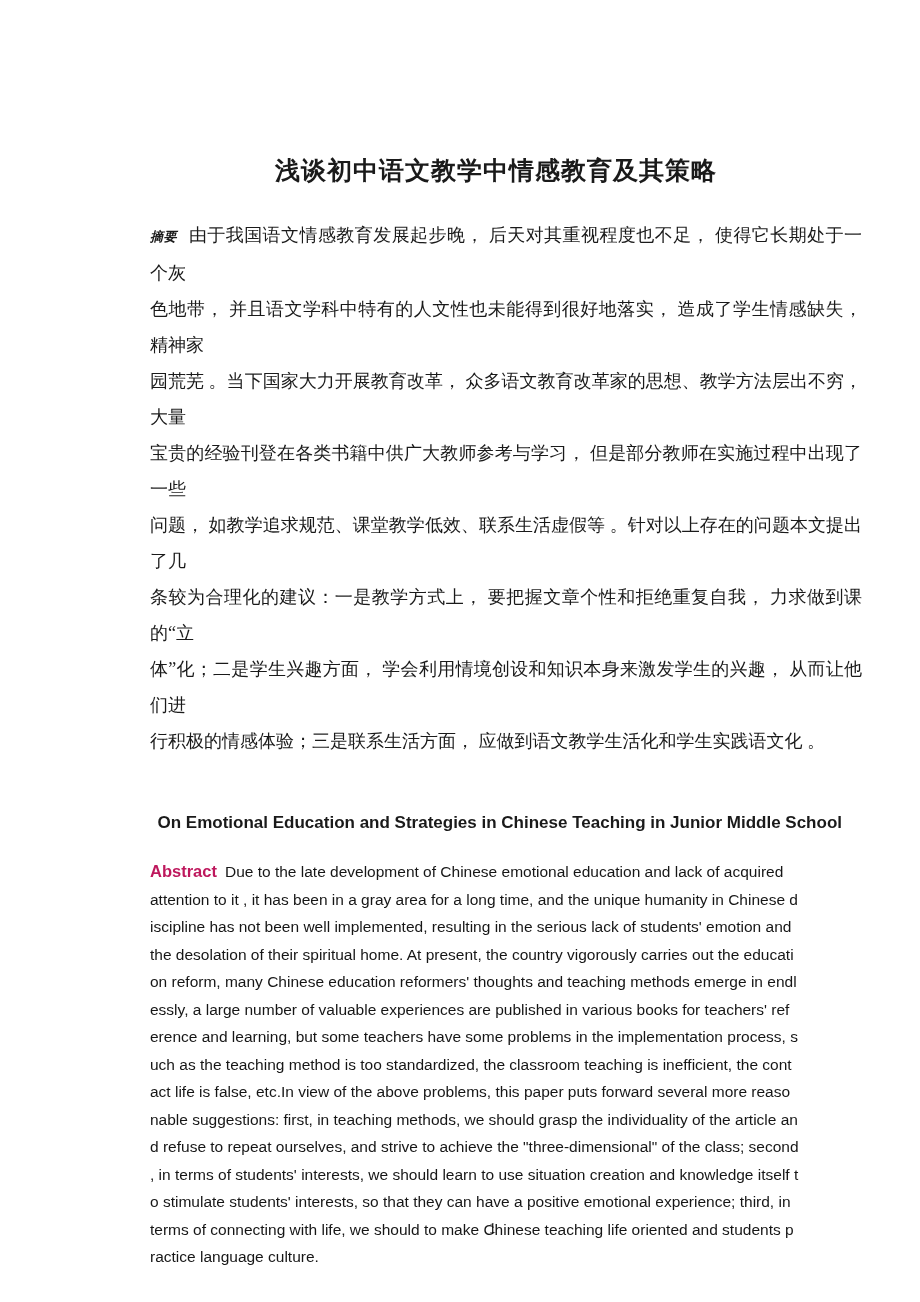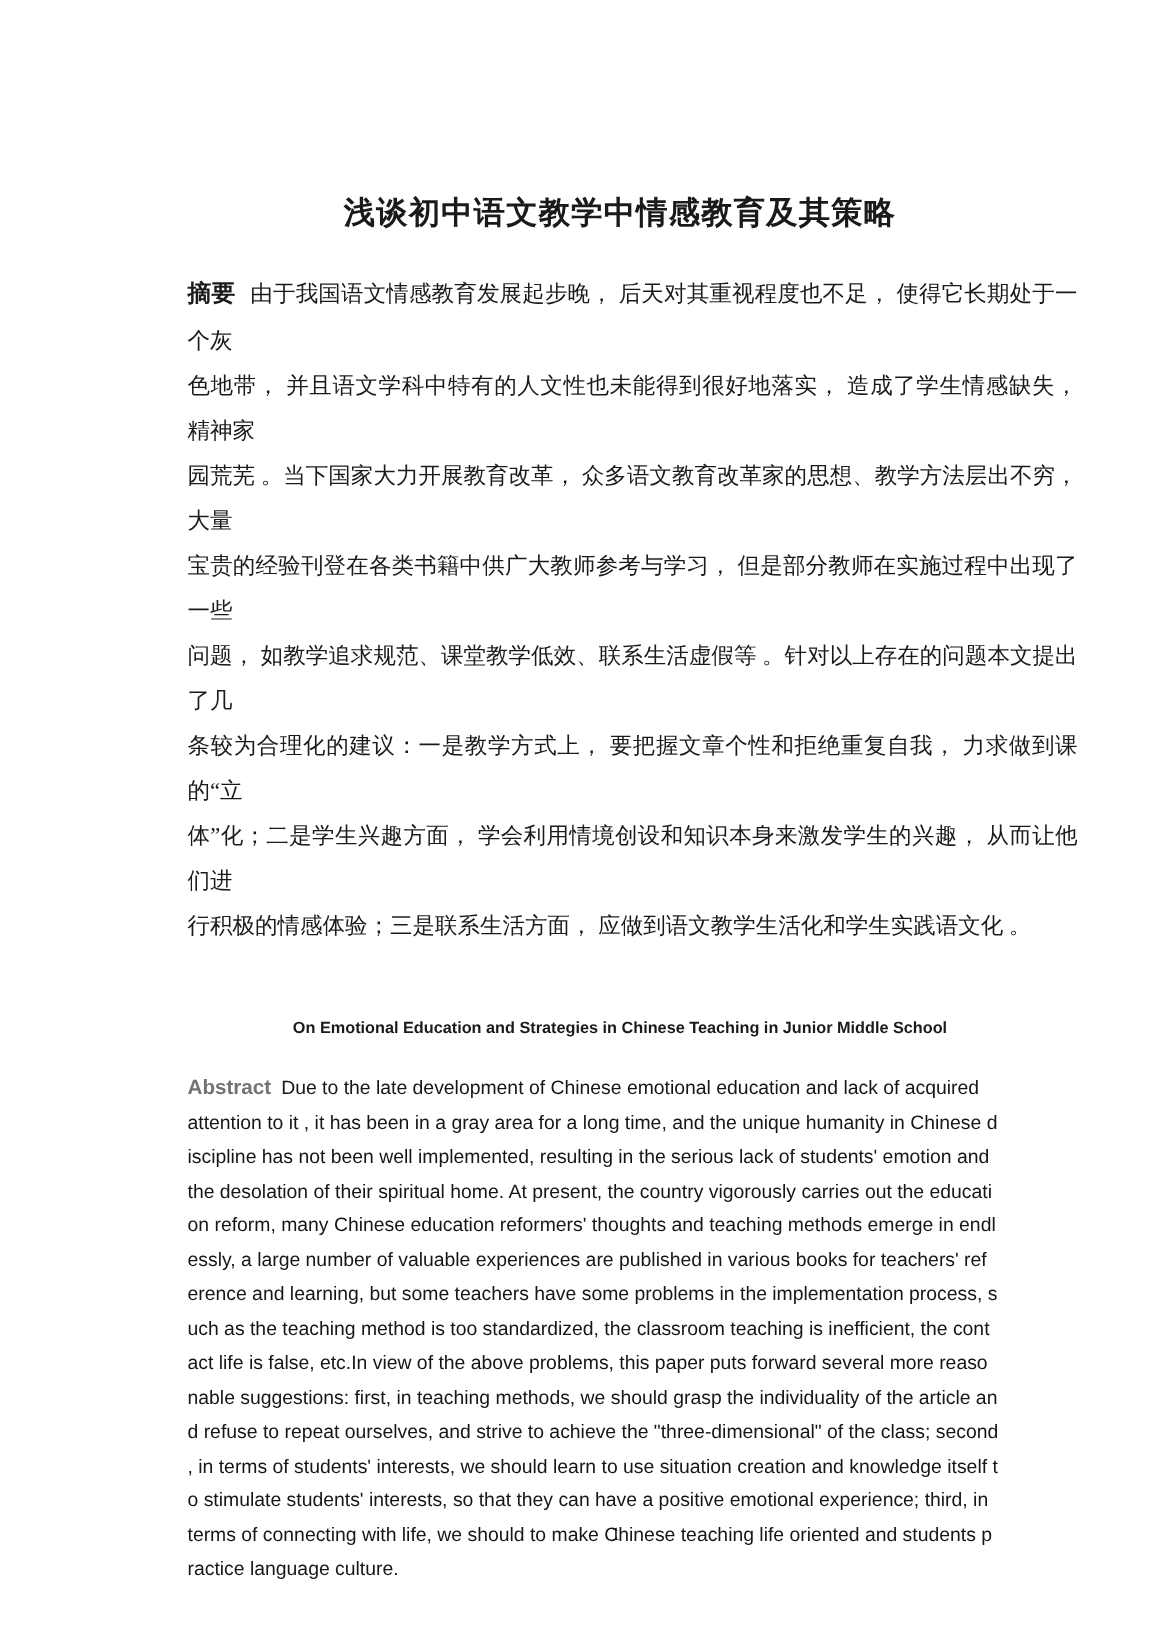--- a/index.html
+++ b/index.html
@@ -32,54 +32,55 @@
     margin-top: 30px;
     width: 712px;
     font-size: 18px;
     line-height: 36px;
     white-space: pre-wrap;
     text-align: justify;
   }
   .label-zh {
     font-family: "Liberation Sans", "DejaVu Sans", sans-serif;
     font-weight: bold;
-    font-size: 19px;
+    font-size: 13px;
     margin-right: 12px;
+    font-style: italic;
   }
   .kw-zh {
     margin-top: 39px;
     width: 712px;
     font-size: 17px;
     line-height: 30px;
     white-space: pre-wrap;
   }
   .kw-zh .label-zh { margin-right: 14px; }
   .title-en {
     margin-top: 50px;
     width: 692px;
-    text-align: center;
+    text-align: right;
     font-family: "Liberation Sans", "DejaVu Sans", sans-serif;
     font-weight: bold;
-    font-size: 13px;
+    font-size: 17px;
     line-height: 28px;
   }
   .abs-en {
     margin-top: 21px;
     width: 752px;
     font-family: "Liberation Sans", "DejaVu Sans", sans-serif;
     font-size: 15.5px;
     line-height: 27.5px;
     white-space: pre-wrap;
     color: #161616;
   }
   .label-en {
     font-weight: bold;
     font-size: 16.5px;
     margin-right: 8px;
-    color: #737373;
+    color: #be185d;
   }
   .page-num {
     position: absolute;
     left: 150px;
     top: 1208px;
     width: 685px;
     text-align: center;
     font-family: "Liberation Serif", "DejaVu Serif", serif;
     font-size: 15px;
     color: #111111;

